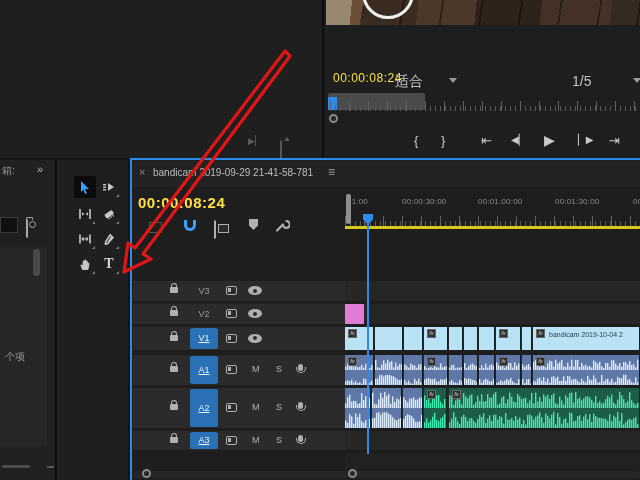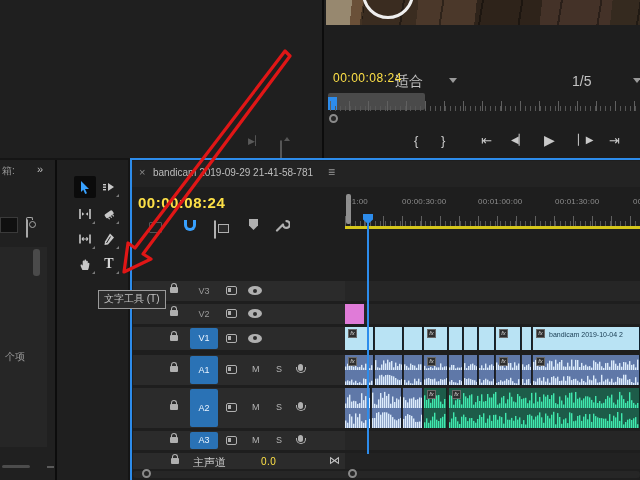--- a/index.html
+++ b/index.html
@@ -46,21 +46,21 @@
   .tool .fly{position:absolute;right:1px;bottom:1px;width:0;height:0;border-left:3px solid transparent;border-bottom:3px solid #7a7a7a;}
   .ttip{background:#2b2b2b;border:1px solid #9a9a9a;color:#c5c5c5;font-size:10px;padding:1px 5px 2px;white-space:nowrap;}
   
   #tl-tabbar{left:132px;top:161px;width:508px;height:26px;background:#232323;}
   #tl-tc{left:138px;top:194px;font-size:15px;font-weight:bold;}
   .ruler-label{position:absolute;top:197px;font-size:8px;color:#8c8c8c;letter-spacing:.2px;}
   #render-bar{left:345px;top:226px;width:295px;height:3px;background:#d6c71b;}
   .track-header{position:absolute;left:133px;width:212px;background:#2b2b2b;}
   .track-row{position:absolute;left:345px;width:295px;background:#262626;}
   .tgt{position:absolute;font-size:9px;text-align:center;color:#9a9a9a;border-radius:2px;}
-  .tgt.on{background:#2a72b5;color:#eaf4ff;}
+  .tgt.on{background:#2a72b5;color:#eaf4ff;text-decoration:underline;}
   .lock{width:8px;height:6px;background:#b0b0b0;border-radius:1px;position:absolute;}
   .lock::before{content:"";position:absolute;left:1px;top:-4px;width:4px;height:3px;border:1.5px solid #b0b0b0;border-bottom:none;border-radius:3px 3px 0 0;}
   .eye{position:absolute;width:14px;height:9px;background:#b0b0b0;border-radius:50%;}
   .eye::after{content:"";position:absolute;left:5px;top:2.5px;width:4px;height:4px;background:#2b2b2b;border-radius:50%;}
   .patch{position:absolute;width:11px;height:9px;border:1.5px solid #b0b0b0;border-radius:2px;box-sizing:border-box;}
   .patch::after{content:"";position:absolute;left:1px;top:1px;width:3px;height:4px;background:#b0b0b0;}
   .ms{position:absolute;font-size:9px;color:#b5b5b5;}
   .mic{position:absolute;width:5px;height:7px;background:#b0b0b0;border-radius:2.5px;}
   .mic::after{content:"";position:absolute;left:-2.5px;top:3px;width:8px;height:5px;border:1.5px solid #b0b0b0;border-top:none;border-radius:0 0 5px 5px;}
   .clip{position:absolute;box-sizing:border-box;}
@@ -928,33 +928,26 @@
           <rect x="188" y="36.2" width="1.4" height="3.8" fill="#40e9ae"></rect>
           <rect x="190" y="31.3" width="1.4" height="8.7" fill="#40e9ae"></rect>
         </svg>
         <span class="fxb" style="left: 3px; top: 2px;">fx</span>
       </div>
       <div class="abs" id="playhead-head" style="left: 363px; top: 214px; width: 10px; height: 10px;"></div>
       <div class="abs" id="playhead-line" style="left: 367px; top: 222px; width: 2px; height: 232px;"></div>
     </div>
 
   
-  <div class="abs track-header" style="top:453px;height:16px;">
-    <span class="lock" style="left:38px;top:5px;"></span>
-    <span class="abs" style="left:60px;top:2px;font-size:11px;color:#c8c8c8;">主声道</span>
-    <span class="abs tc" style="left:128px;top:3px;font-size:10px;">0.0</span>
-    <span class="abs" style="left:196px;top:1px;font-size:11px;color:#c8c8c8;">⋈</span>
-  </div>
   <div class="abs track-row" style="top:453px;height:16px;background:#222;"></div>
 
   
   <div class="abs" style="left:133px;top:471px;width:507px;height:7px;background:#262626;border-radius:3px;"></div>
   <div class="abs scroll-knob" style="left:142px;top:469px;"></div>
   <div class="abs scroll-knob" style="left:348px;top:469px;"></div>
 
   
-  <div class="abs ttip" style="left:98px;top:290px;z-index:40;">文字工具 (T)</div>
 
   
   <svg class="abs" style="left:0;top:0;z-index:50;pointer-events:none;" width="640" height="480">
     <polygon points="285,51 135,248 128,243 124,272 151,259 143,254 290,56" fill="none" stroke="#e01616" stroke-width="3.2" stroke-linejoin="round"></polygon>
   </svg>
 </div>
 
 </body></html>

